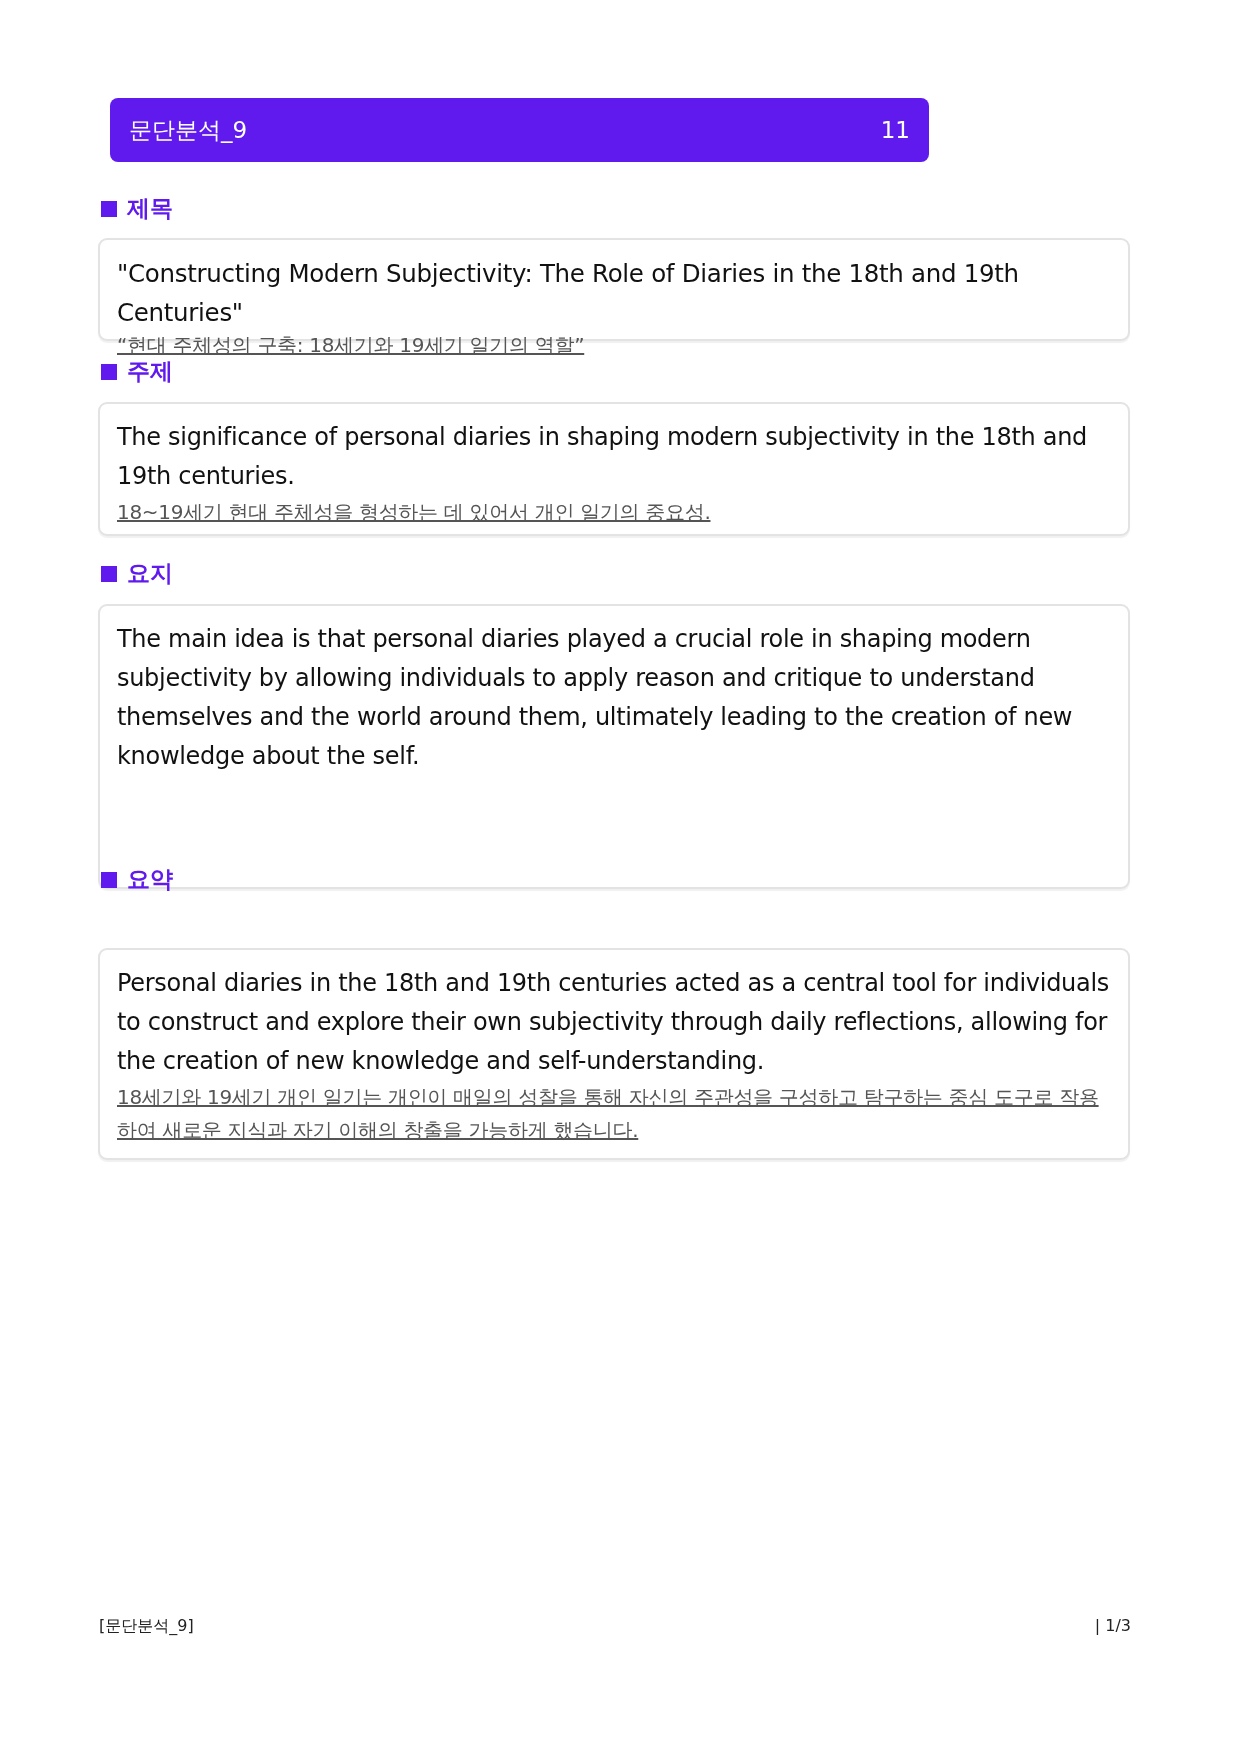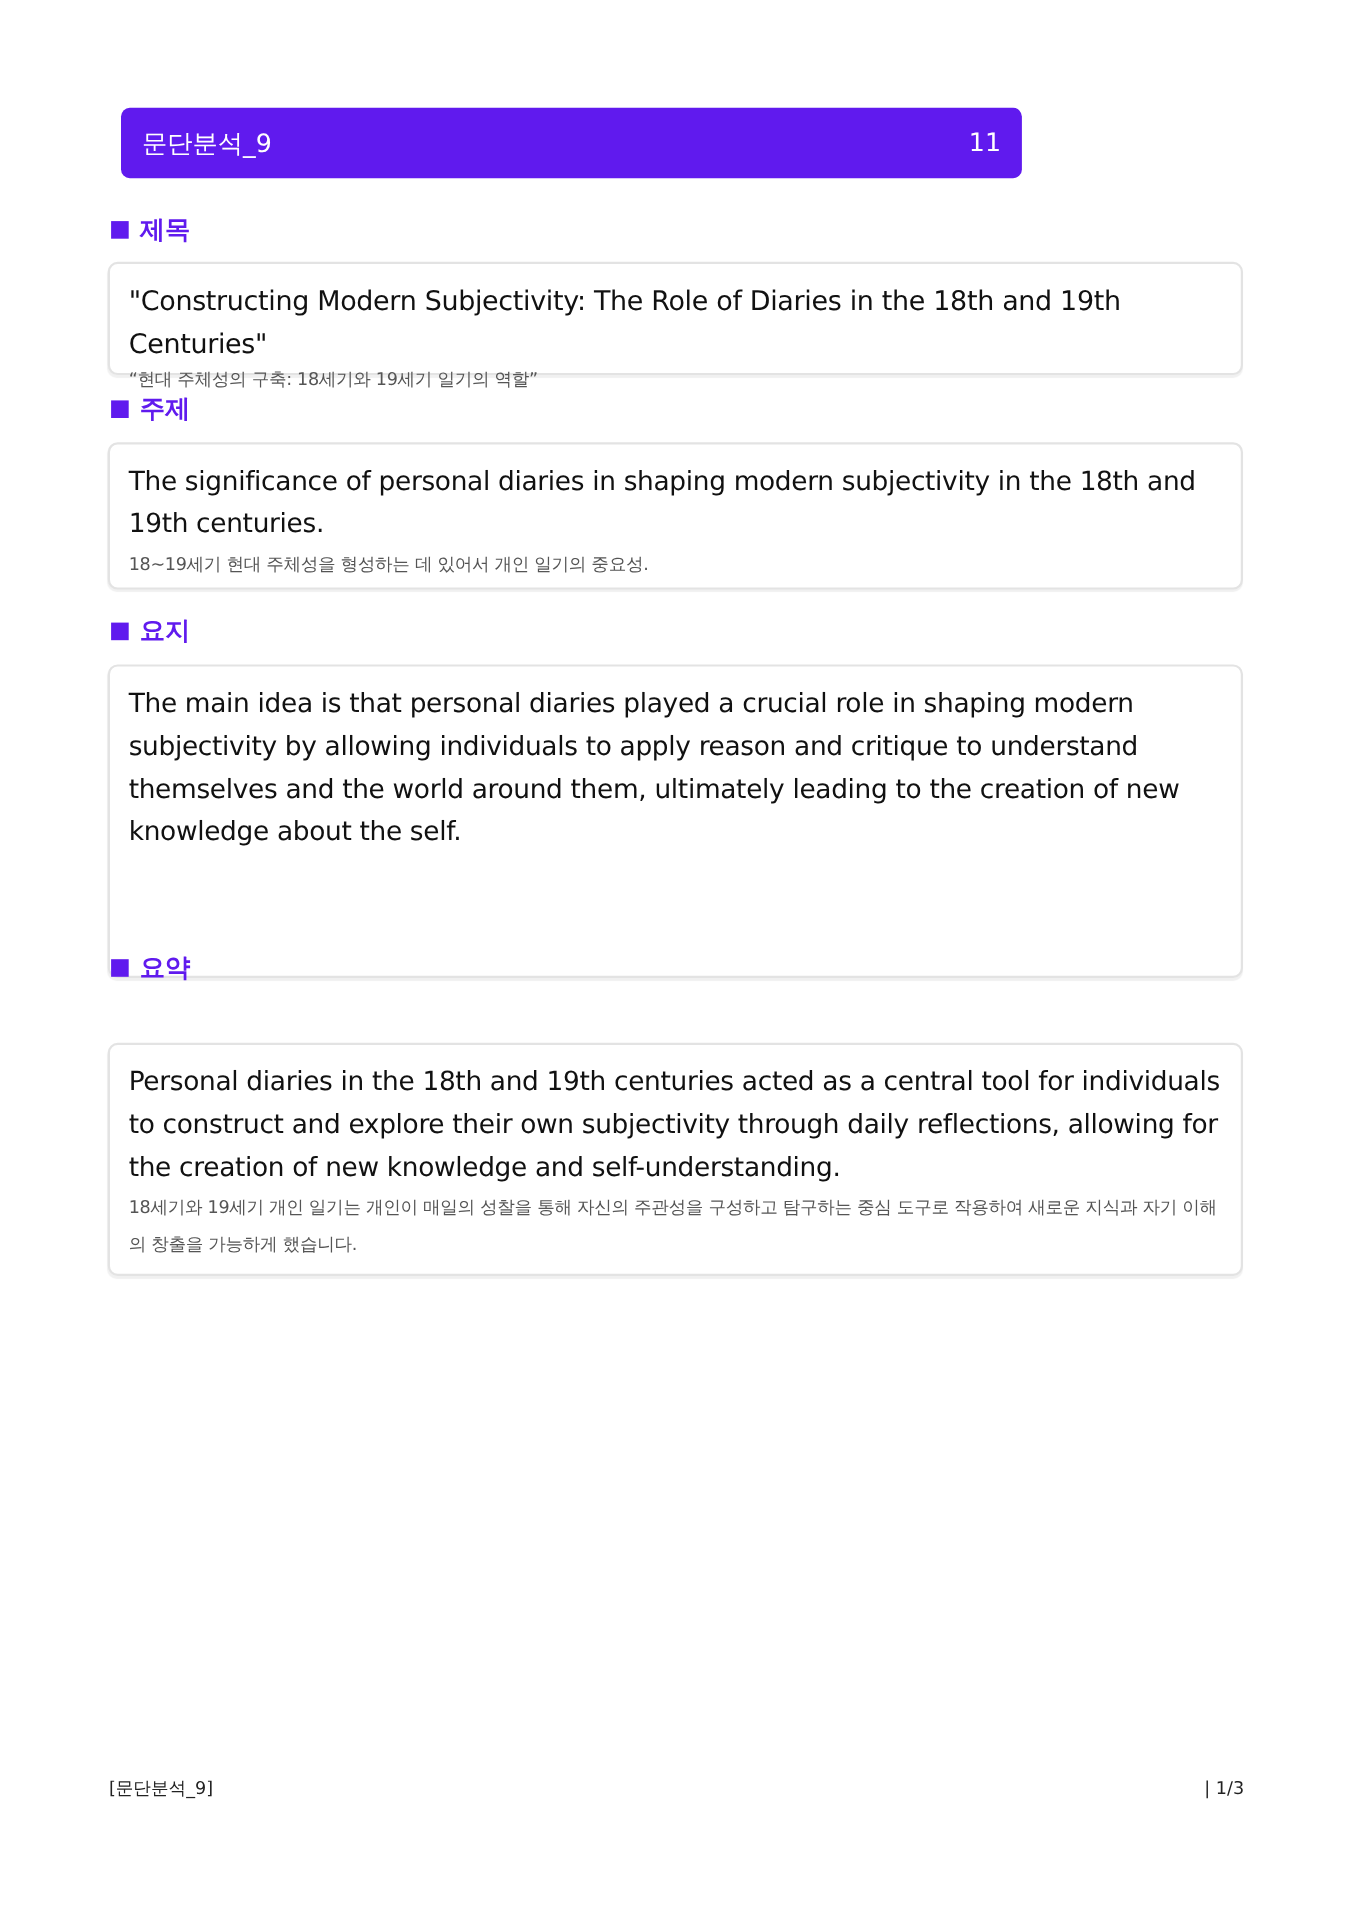--- a/index.html
+++ b/index.html
@@ -30,22 +30,23 @@
       border: 2px solid #e3e3e3; border-radius: 9px;
       box-shadow: 0 2px 1px rgba(0,0,0,0.06);
       padding: 14px 16px 14px 17px;
       background: #ffffff;
     }
     .en {
       font-size: 24px; line-height: 39px; color: #111111;
       letter-spacing: -0.3px;
     }
     .ko {
-      font-size: 16px; line-height: 33px; color: #555555;
+      font-size: 20px; line-height: 33px; color: #555555;
       letter-spacing: -0.3px;
+      text-decoration: underline;
     }
     .footer-left {
       position: absolute; left: 99px; top: 1616px; font-size: 16px; color: #222222;
     }
     .footer-right {
       position: absolute; right: 110px; top: 1616px; font-size: 16px; color: #222222;
     }
   </style>
 </head>
 <body>

